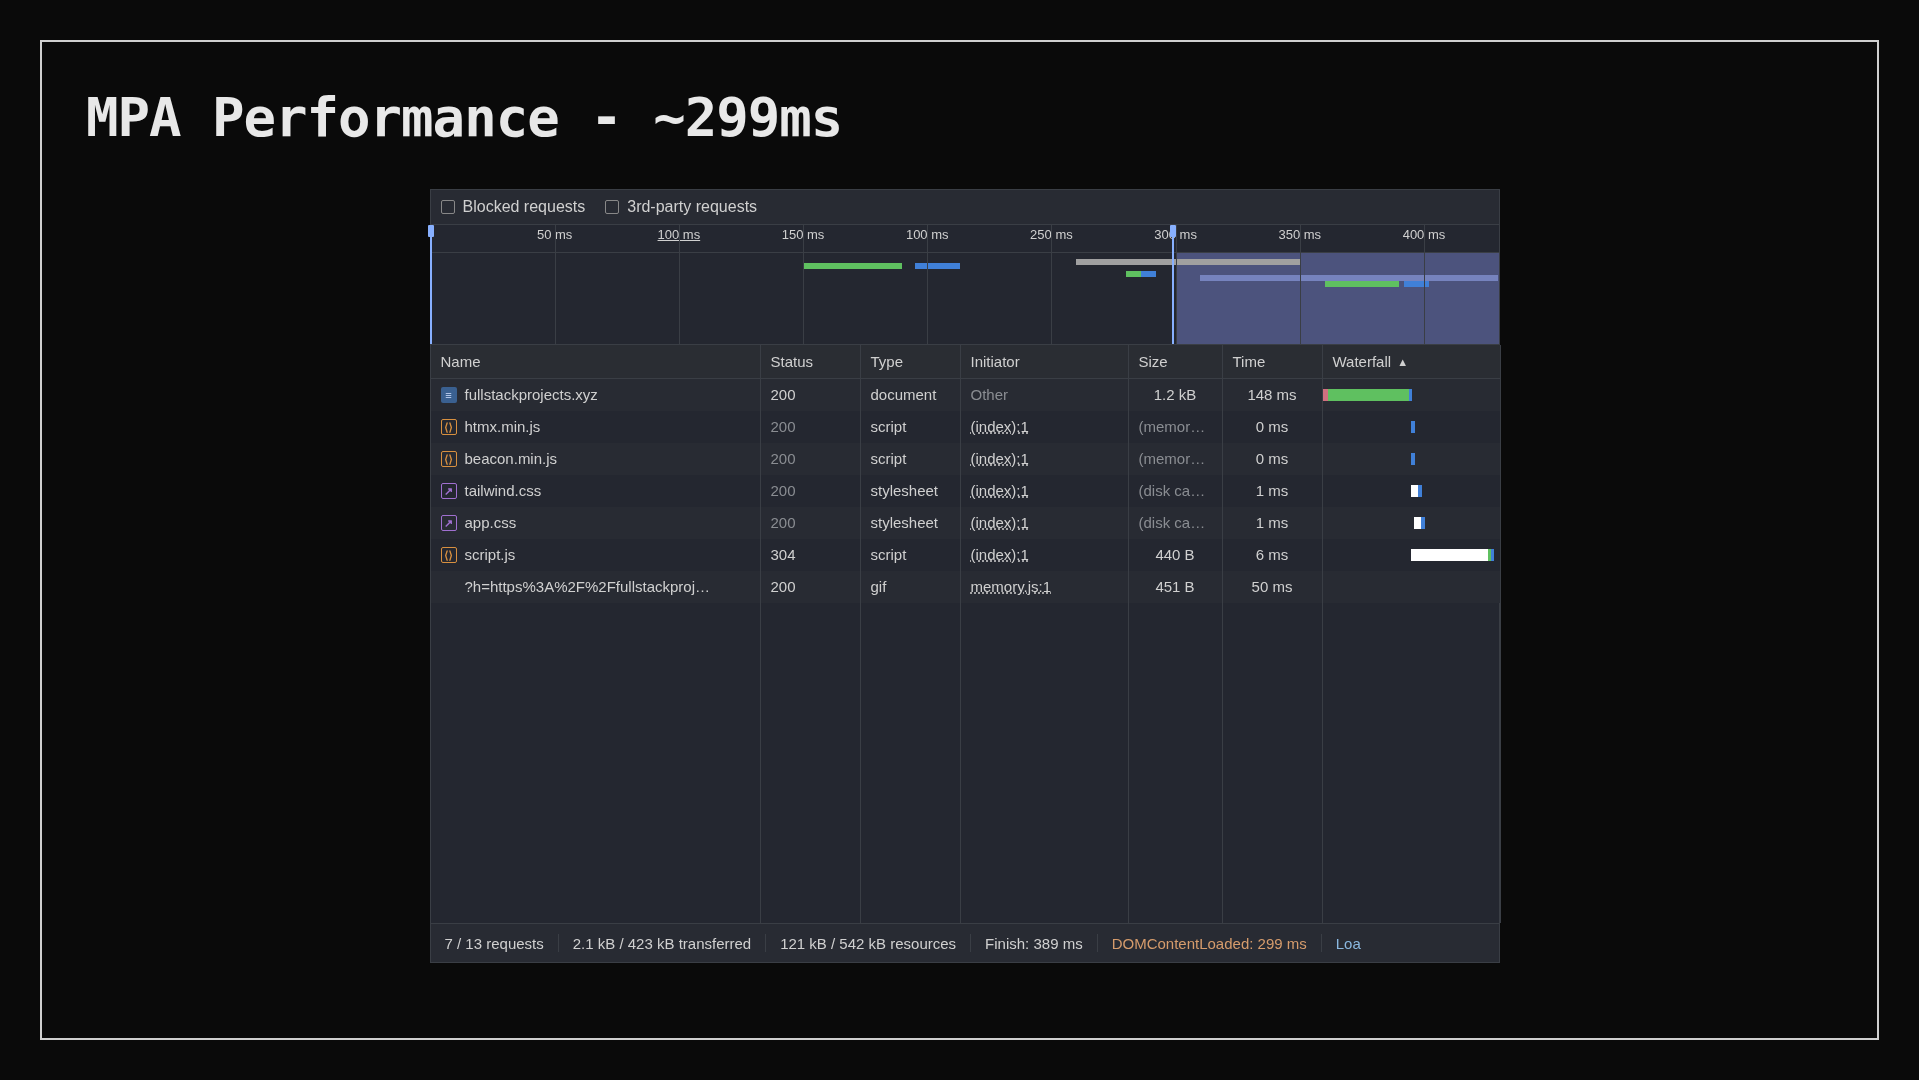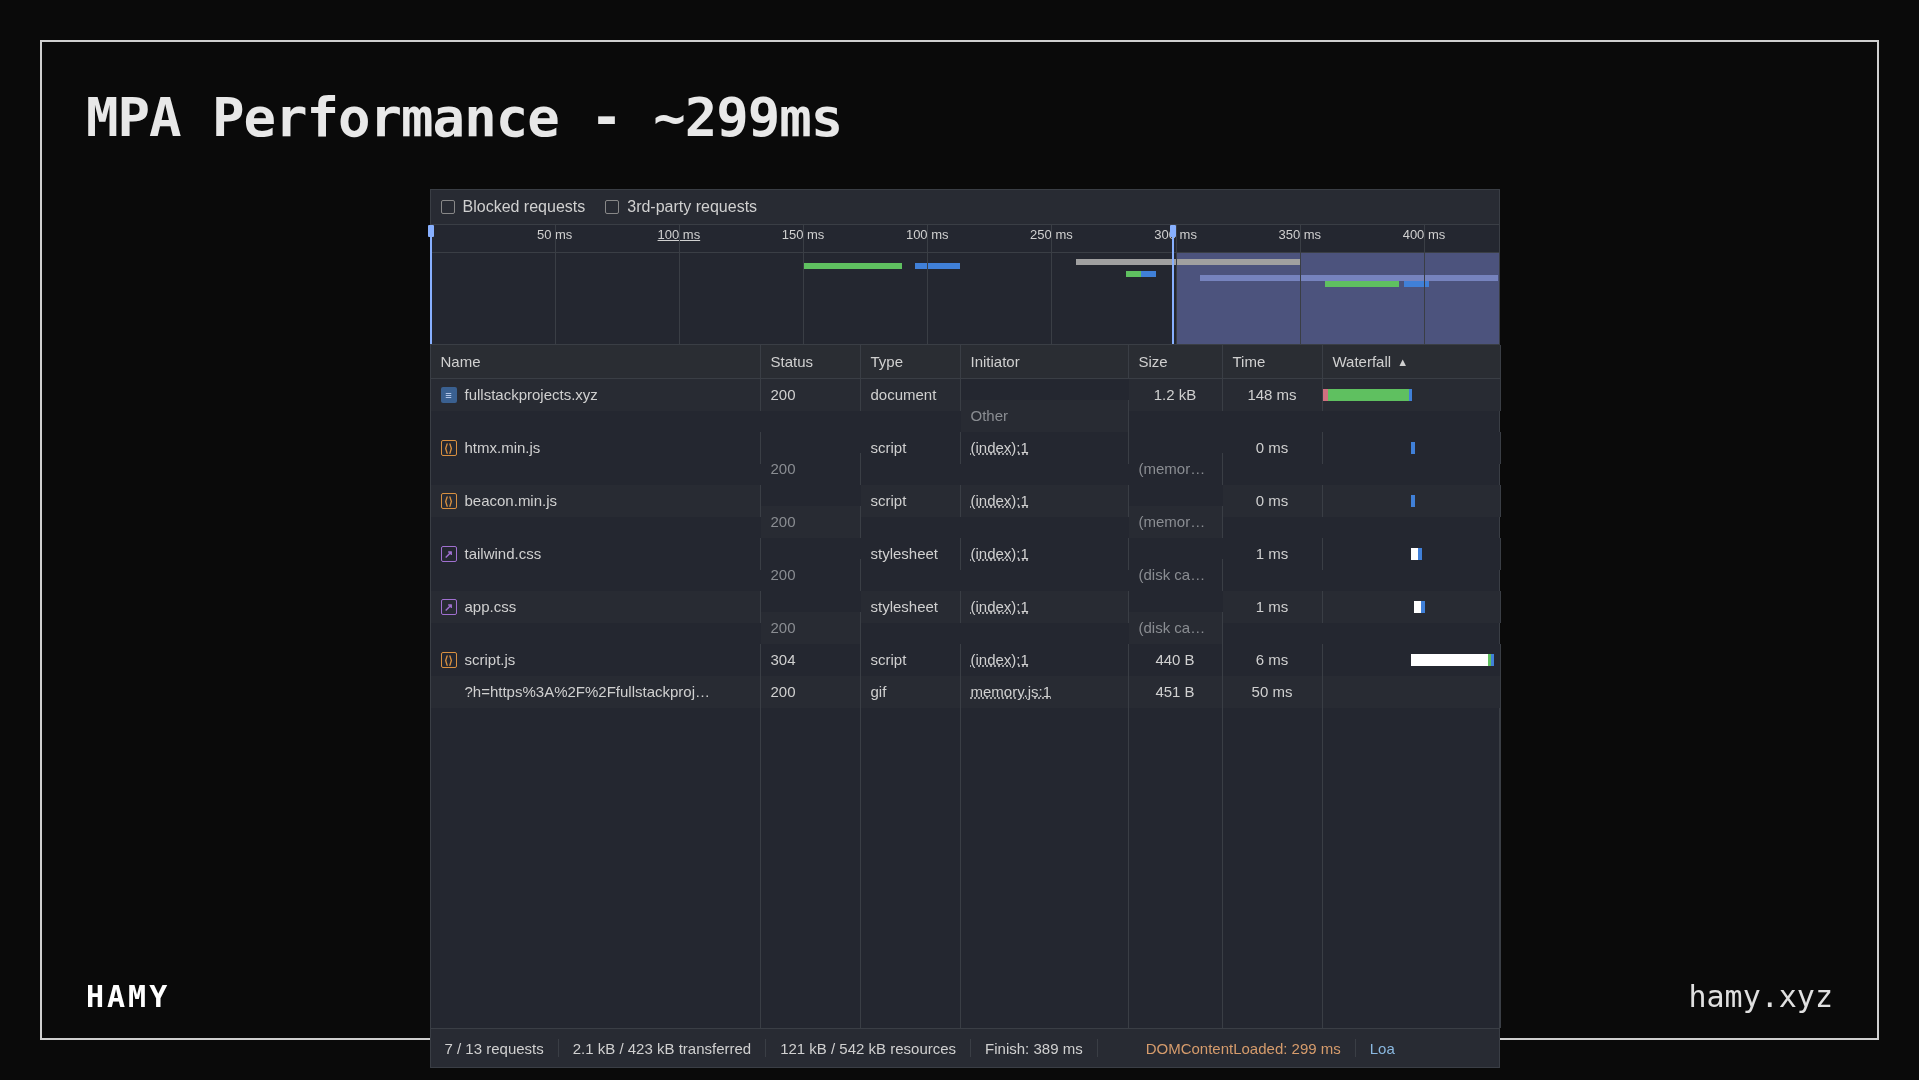--- a/index.html
+++ b/index.html
@@ -144,21 +144,21 @@
   .row.odd  .cell { background: #242730; }
   .name-cell { display:flex; align-items:center; gap:8px; }
   .ic {
     width:16px; height:16px; border-radius:2px; flex-shrink:0;
     display:flex; align-items:center; justify-content:center;
     font-size:11px; font-weight:bold;
   }
   .ic-doc { background:#3a6090; color:#cfe0ff; border-radius:2px;}
   .ic-js  { border:1.5px solid #d89040; color:#d89040; }
   .ic-css { border:1.5px solid #a070d0; color:#a070d0; }
-  .dim { color: var(--text-dim); margin-top: 21px; }
+  .dim { color: var(--text-dim); }
   .initiator-link { color: var(--text); text-decoration: underline; text-decoration-style: dotted; cursor:default;}
   .num { text-align: center; }
 
   .wf-cell { position:relative; padding:0 6px; }
   .wf-bar {
     position:absolute; top:50%; transform:translateY(-50%);
     height:12px;
   }
 
   
@@ -174,21 +174,21 @@
   .status-bar {
     display:flex; gap:14px;
     padding: 10px 14px;
     border-top: 1px solid var(--panel-border);
     background:#282b33;
     font-size: 15px;
     color: var(--text);
     align-items:center;
   }
   .status-bar .sep { width:1px; height:18px; background:var(--panel-border); }
-  .status-bar .dcl { color: var(--accent-orange); margin-left: 34px; }
+  .status-bar .dcl { color: var(--accent-orange); }
   .status-bar .load { color: #8ab8e0; }
 
   
   .footer {
     position: absolute;
     bottom: 24px; left: 44px; right: 44px;
     display:flex; justify-content:space-between; align-items:flex-end;
   }
   .logo {
     font-family: "Menlo", monospace;
@@ -351,17 +351,13 @@
       <span>121 kB / 542 kB resources</span>
       <span class="sep"></span>
       <span>Finish: 389 ms</span>
       <span class="sep"></span>
       <span class="dcl">DOMContentLoaded: 299 ms</span>
       <span class="sep"></span>
       <span class="load">Loa</span>
     </div>
   </div>
 
-  <div class="footer">
-    <div class="logo">HAMY</div>
-    <div class="site">hamy.xyz</div>
-  </div>
 </div>
 
 </body></html>

